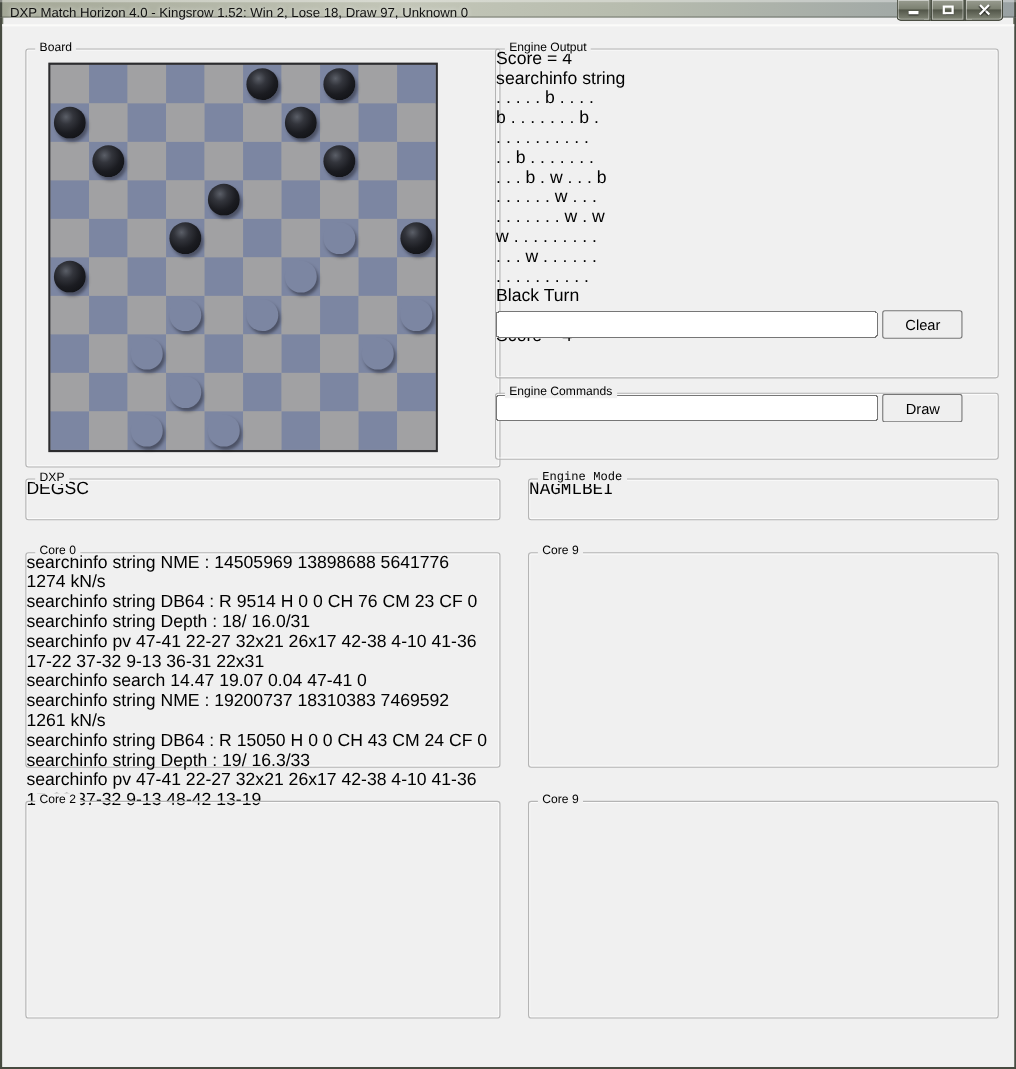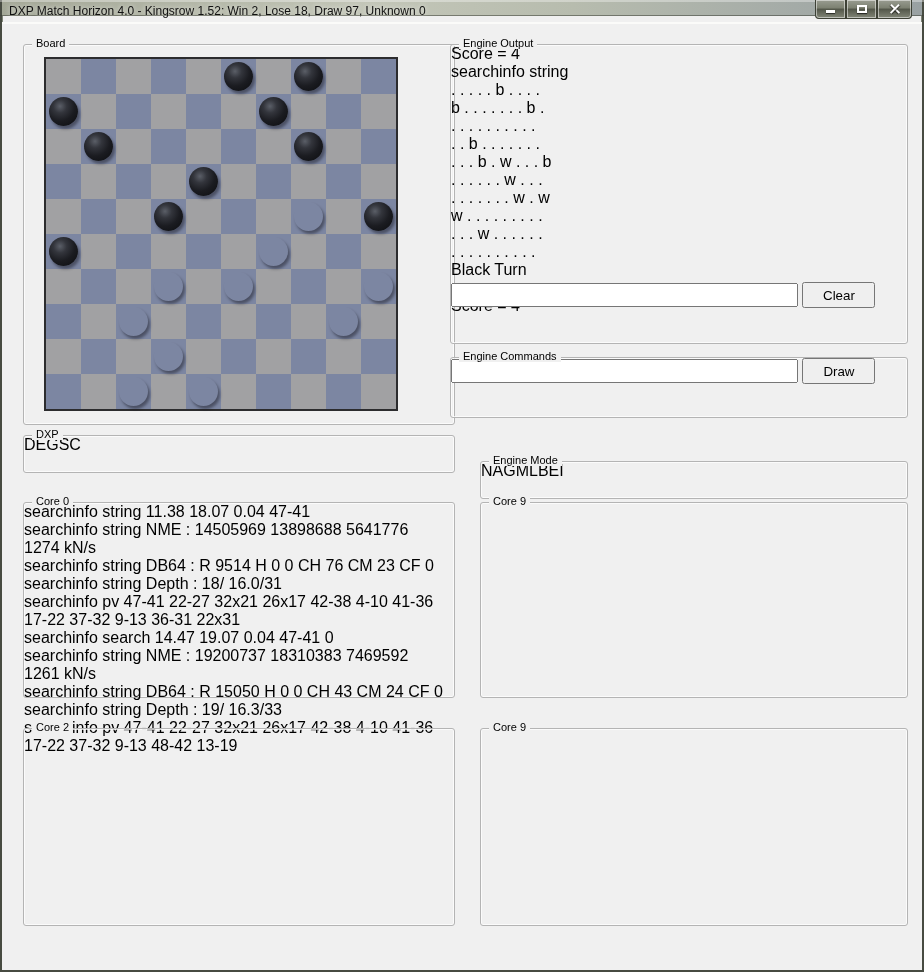--- a/index.html
+++ b/index.html
@@ -300,32 +300,31 @@
     <span class="group-label">Engine Commands</span>
     <input class="field" style="left: 5px; top: 23px; width: 347px; height: 24px;" value="">
     <button class="btn" style="left:365px; top:22px; width:73px; height:26px;">Draw</button>
   </div>
 
   <div class="group" style="left:23px; top:435px; width:432px; height:38px;">
     <span class="group-label">DXP</span>
     <div></div>
   <span class="ind-letter" style="left: 59px;">D</span><span class="led" style="left: 54px; top: 15px; background: radial-gradient(circle at 35% 30%, rgba(255, 255, 255, 0.95) 0%, rgba(255, 255, 255, 0.35) 20%, rgba(255, 255, 255, 0) 45%), radial-gradient(circle at 50% 55%, rgb(156, 0, 0) 45%, rgb(0, 0, 0) 135%);"></span><span class="ind-letter" style="left: 97px;">E</span><span class="led" style="left: 92px; top: 15px; background: radial-gradient(circle at 35% 30%, rgba(255, 255, 255, 0.95) 0%, rgba(255, 255, 255, 0.35) 20%, rgba(255, 255, 255, 0) 45%), radial-gradient(circle at 50% 55%, rgb(147, 140, 0) 45%, rgb(0, 0, 0) 135%);"></span><span class="ind-letter" style="left: 135px;">G</span><span class="led" style="left: 130px; top: 15px; background: radial-gradient(circle at 35% 30%, rgba(255, 255, 255, 0.95) 0%, rgba(255, 255, 255, 0.35) 20%, rgba(255, 255, 255, 0) 45%), radial-gradient(circle at 50% 55%, rgb(0, 217, 0) 45%, rgb(0, 0, 0) 135%);"></span><span class="ind-letter" style="left: 173px;">S</span><span class="led" style="left: 168px; top: 15px; background: radial-gradient(circle at 35% 30%, rgba(255, 255, 255, 0.95) 0%, rgba(255, 255, 255, 0.35) 20%, rgba(255, 255, 255, 0) 45%), radial-gradient(circle at 50% 55%, rgb(0, 0, 132) 45%, rgb(0, 0, 0) 135%);"></span><span class="ind-letter" style="left: 211px;">C</span><span class="led" style="left: 206px; top: 15px; background: radial-gradient(circle at 35% 30%, rgba(255, 255, 255, 0.95) 0%, rgba(255, 255, 255, 0.35) 20%, rgba(255, 255, 255, 0) 45%), radial-gradient(circle at 50% 55%, rgb(0, 24, 232) 45%, rgb(0, 0, 0) 135%);"></span></div>
 
-  <div class="group" style="left:480px; top:461px; width:428px; height:38px;">
+  <div class="group" style="left:480px; top:435px; width:428px; height:38px;font-family:Liberation Mono, monospace;">
     <span class="group-label">Engine Mode</span>
     <div></div>
   <span class="ind-letter" style="left: 84px;">N</span><span class="led" style="left: 79px; top: 15px; background: radial-gradient(circle at 35% 30%, rgba(255, 255, 255, 0.95) 0%, rgba(255, 255, 255, 0.35) 20%, rgba(255, 255, 255, 0) 45%), radial-gradient(circle at 50% 55%, rgb(0, 217, 0) 45%, rgb(0, 0, 0) 135%);"></span><span class="ind-letter" style="left: 121.7px;">A</span><span class="led" style="left: 116.7px; top: 15px; background: radial-gradient(circle at 35% 30%, rgba(255, 255, 255, 0.95) 0%, rgba(255, 255, 255, 0.35) 20%, rgba(255, 255, 255, 0) 45%), radial-gradient(circle at 50% 55%, rgb(0, 116, 0) 45%, rgb(0, 0, 0) 135%);"></span><span class="ind-letter" style="left: 159.4px;">G</span><span class="led" style="left: 154.4px; top: 15px; background: radial-gradient(circle at 35% 30%, rgba(255, 255, 255, 0.95) 0%, rgba(255, 255, 255, 0.35) 20%, rgba(255, 255, 255, 0) 45%), radial-gradient(circle at 50% 55%, rgb(0, 116, 0) 45%, rgb(0, 0, 0) 135%);"></span><span class="ind-letter" style="left: 197.1px;">M</span><span class="led" style="left: 192.1px; top: 15px; background: radial-gradient(circle at 35% 30%, rgba(255, 255, 255, 0.95) 0%, rgba(255, 255, 255, 0.35) 20%, rgba(255, 255, 255, 0) 45%), radial-gradient(circle at 50% 55%, rgb(0, 116, 0) 45%, rgb(0, 0, 0) 135%);"></span><span class="ind-letter" style="left: 234.8px;">L</span><span class="led" style="left: 229.8px; top: 15px; background: radial-gradient(circle at 35% 30%, rgba(255, 255, 255, 0.95) 0%, rgba(255, 255, 255, 0.35) 20%, rgba(255, 255, 255, 0) 45%), radial-gradient(circle at 50% 55%, rgb(0, 116, 0) 45%, rgb(0, 0, 0) 135%);"></span><span class="ind-letter" style="left: 272.5px;">B</span><span class="led" style="left: 267.5px; top: 15px; background: radial-gradient(circle at 35% 30%, rgba(255, 255, 255, 0.95) 0%, rgba(255, 255, 255, 0.35) 20%, rgba(255, 255, 255, 0) 45%), radial-gradient(circle at 50% 55%, rgb(0, 116, 0) 45%, rgb(0, 0, 0) 135%);"></span><span class="ind-letter" style="left: 310.2px;">E</span><span class="led" style="left: 305.2px; top: 15px; background: radial-gradient(circle at 35% 30%, rgba(255, 255, 255, 0.95) 0%, rgba(255, 255, 255, 0.35) 20%, rgba(255, 255, 255, 0) 45%), radial-gradient(circle at 50% 55%, rgb(0, 116, 0) 45%, rgb(0, 0, 0) 135%);"></span><span class="ind-letter" style="left: 347.9px;">I</span><span class="led" style="left: 342.9px; top: 15px; background: radial-gradient(circle at 35% 30%, rgba(255, 255, 255, 0.95) 0%, rgba(255, 255, 255, 0.35) 20%, rgba(255, 255, 255, 0) 45%), radial-gradient(circle at 50% 55%, rgb(0, 116, 0) 45%, rgb(0, 0, 0) 135%);"></span></div>
 
   <div class="group" style="left:23px; top:502px; width:432px; height:196px;">
     <span class="group-label">Core 0</span>
     <span class="led" style="left: 57px; top: -6px; background: radial-gradient(circle at 35% 30%, rgba(255, 255, 255, 0.95) 0%, rgba(255, 255, 255, 0.35) 20%, rgba(255, 255, 255, 0) 45%), radial-gradient(circle at 50% 55%, rgb(0, 217, 0) 45%, rgb(0, 0, 0) 135%);"></span>
 
     <div class="textbox" style="left:5px; top:10px; width:422px; height:178px;">
       <div class="lines sans11">
-          <div class="line">searchinfo string  11.38        18.07       0.04       47-41</div>
           <div class="line">searchinfo string NME : 14505969 13898688 5641776 1274 kN/s</div>
           <div class="line">searchinfo string DB64 : R 9514 H 0 0 CH 76 CM 23 CF 0</div>
           <div class="line">searchinfo string Depth : 18/ 16.0/31</div>
           <div class="line">searchinfo pv 47-41 22-27 32x21 26x17 42-38  4-10 41-36 17-22 37-32  9-13 36-31 22x31</div>
           <div class="line">searchinfo search  14.47       19.07       0.04       47-41 0</div>
           <div class="line">searchinfo string NME : 19200737 18310383 7469592 1261 kN/s</div>
           <div class="line">searchinfo string DB64 : R 15050 H 0 0 CH 43 CM 24 CF 0</div>
           <div class="line">searchinfo string Depth : 19/ 16.3/33</div>
           <div class="line">searchinfo pv 47-41 22-27 32x21 26x17 42-38  4-10 41-36 17-22 37-32  9-13 48-42 13-19</div>
         </div>

